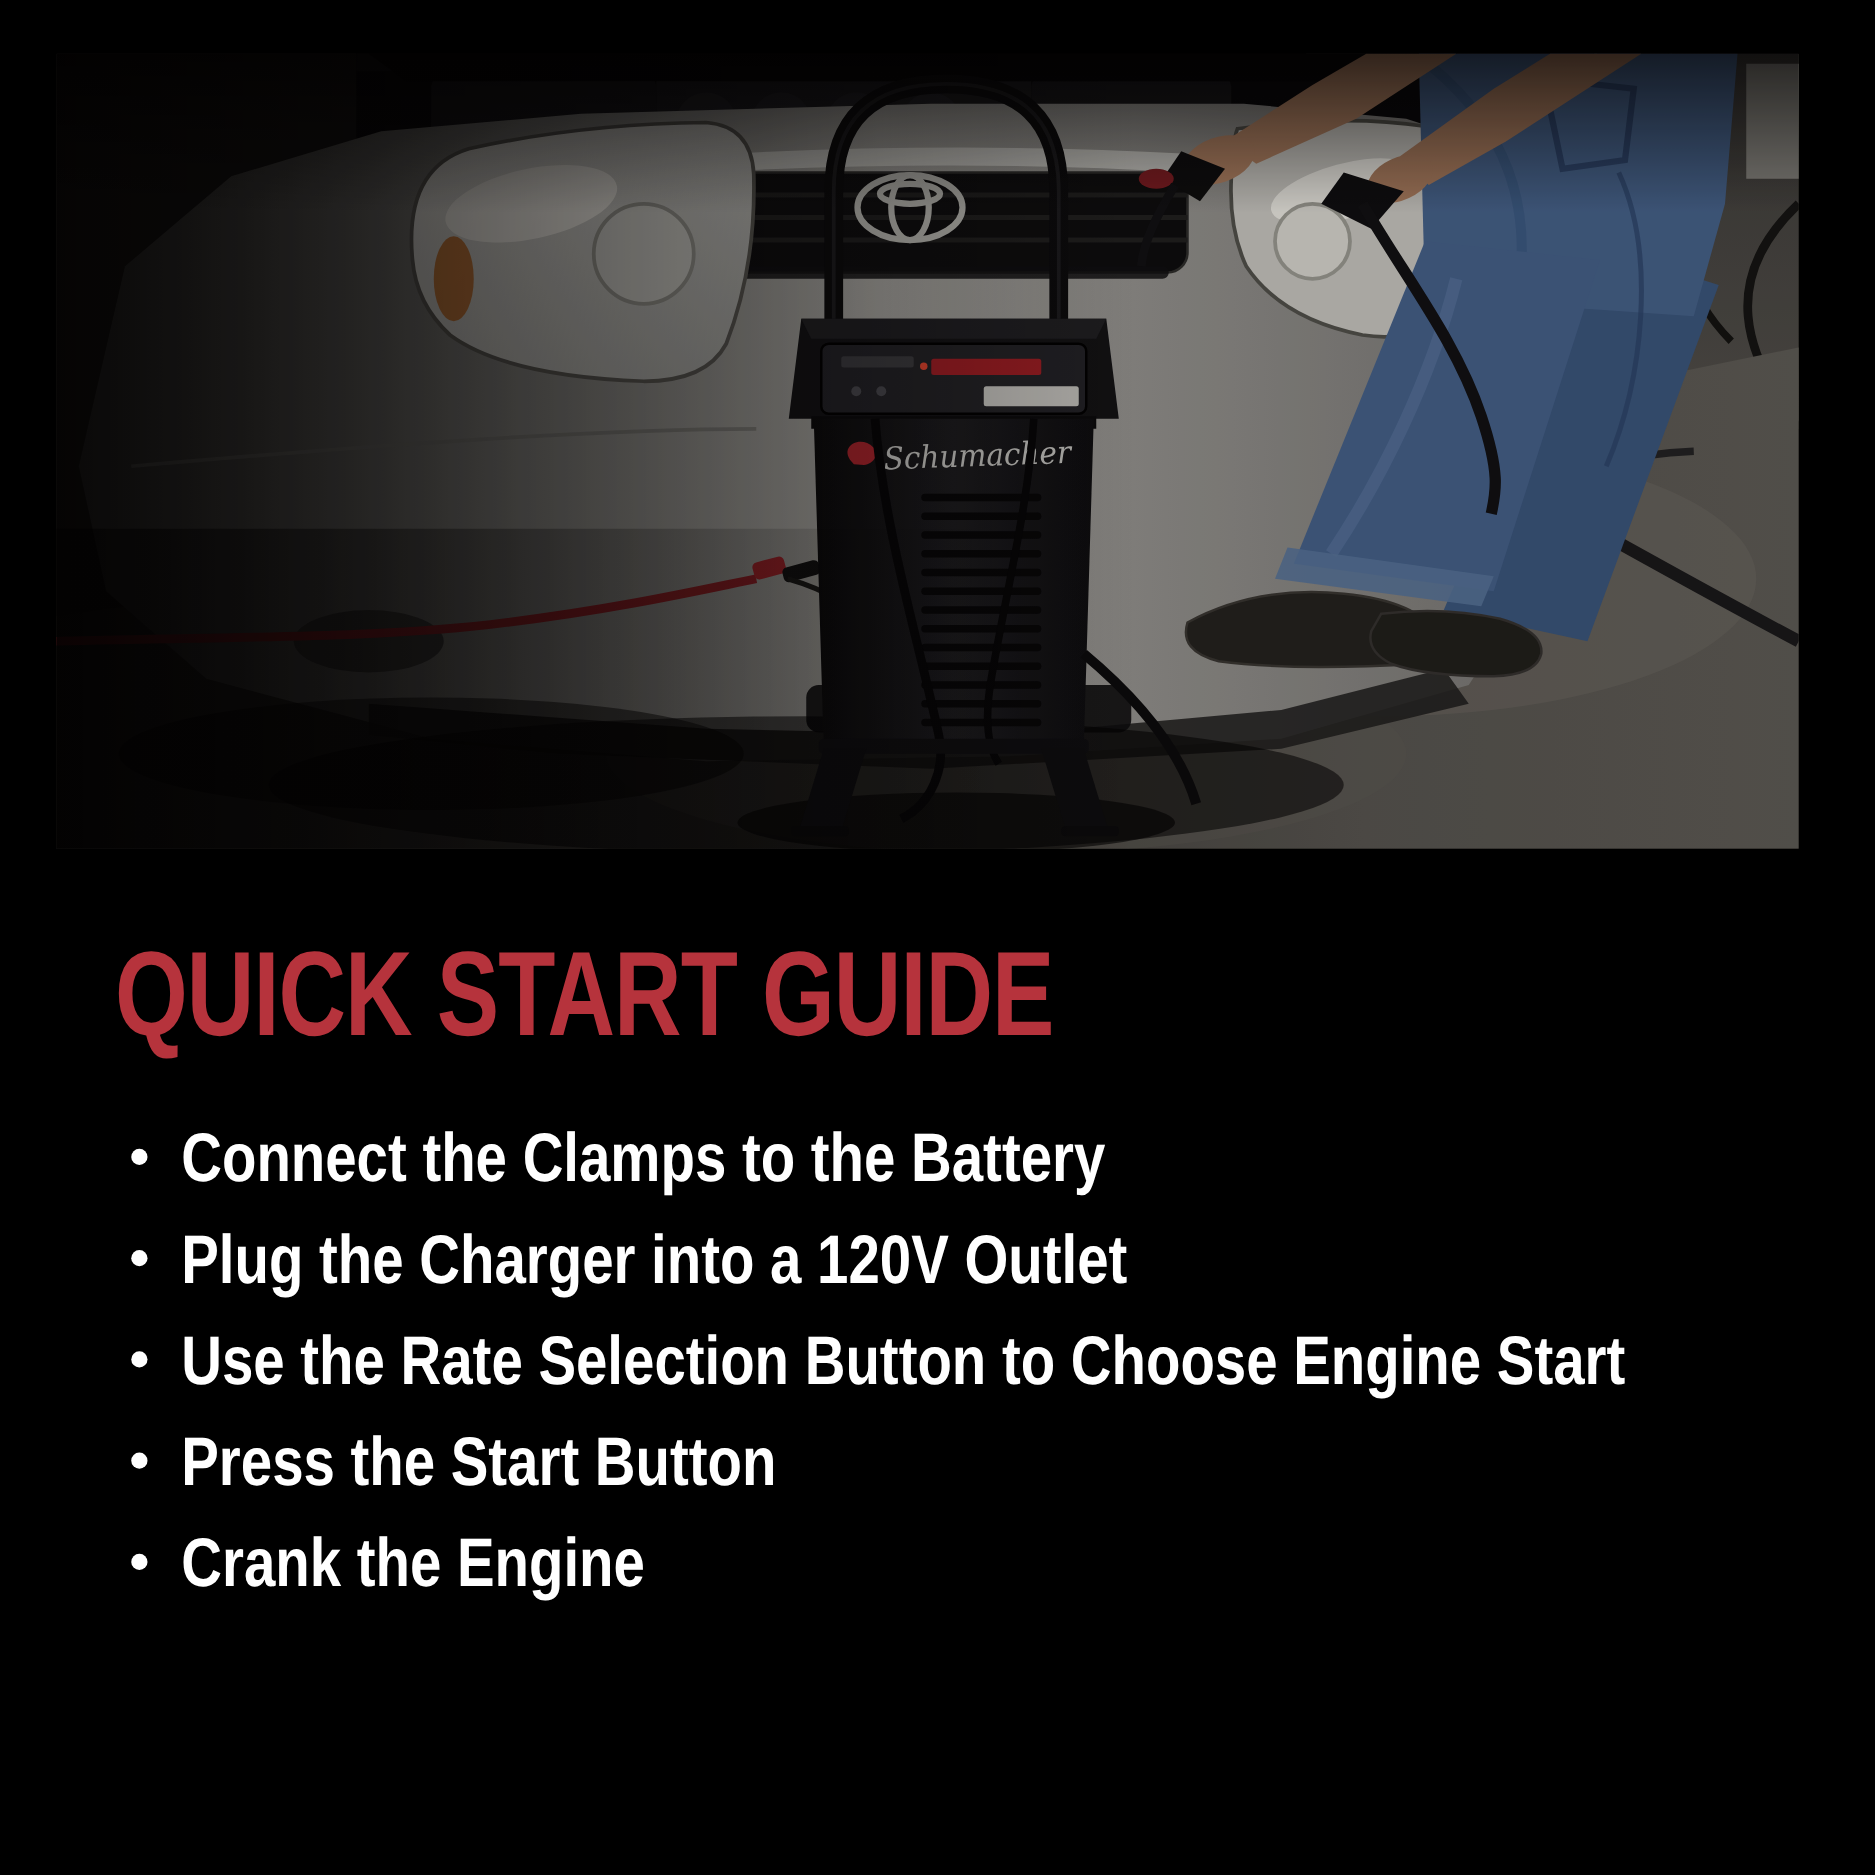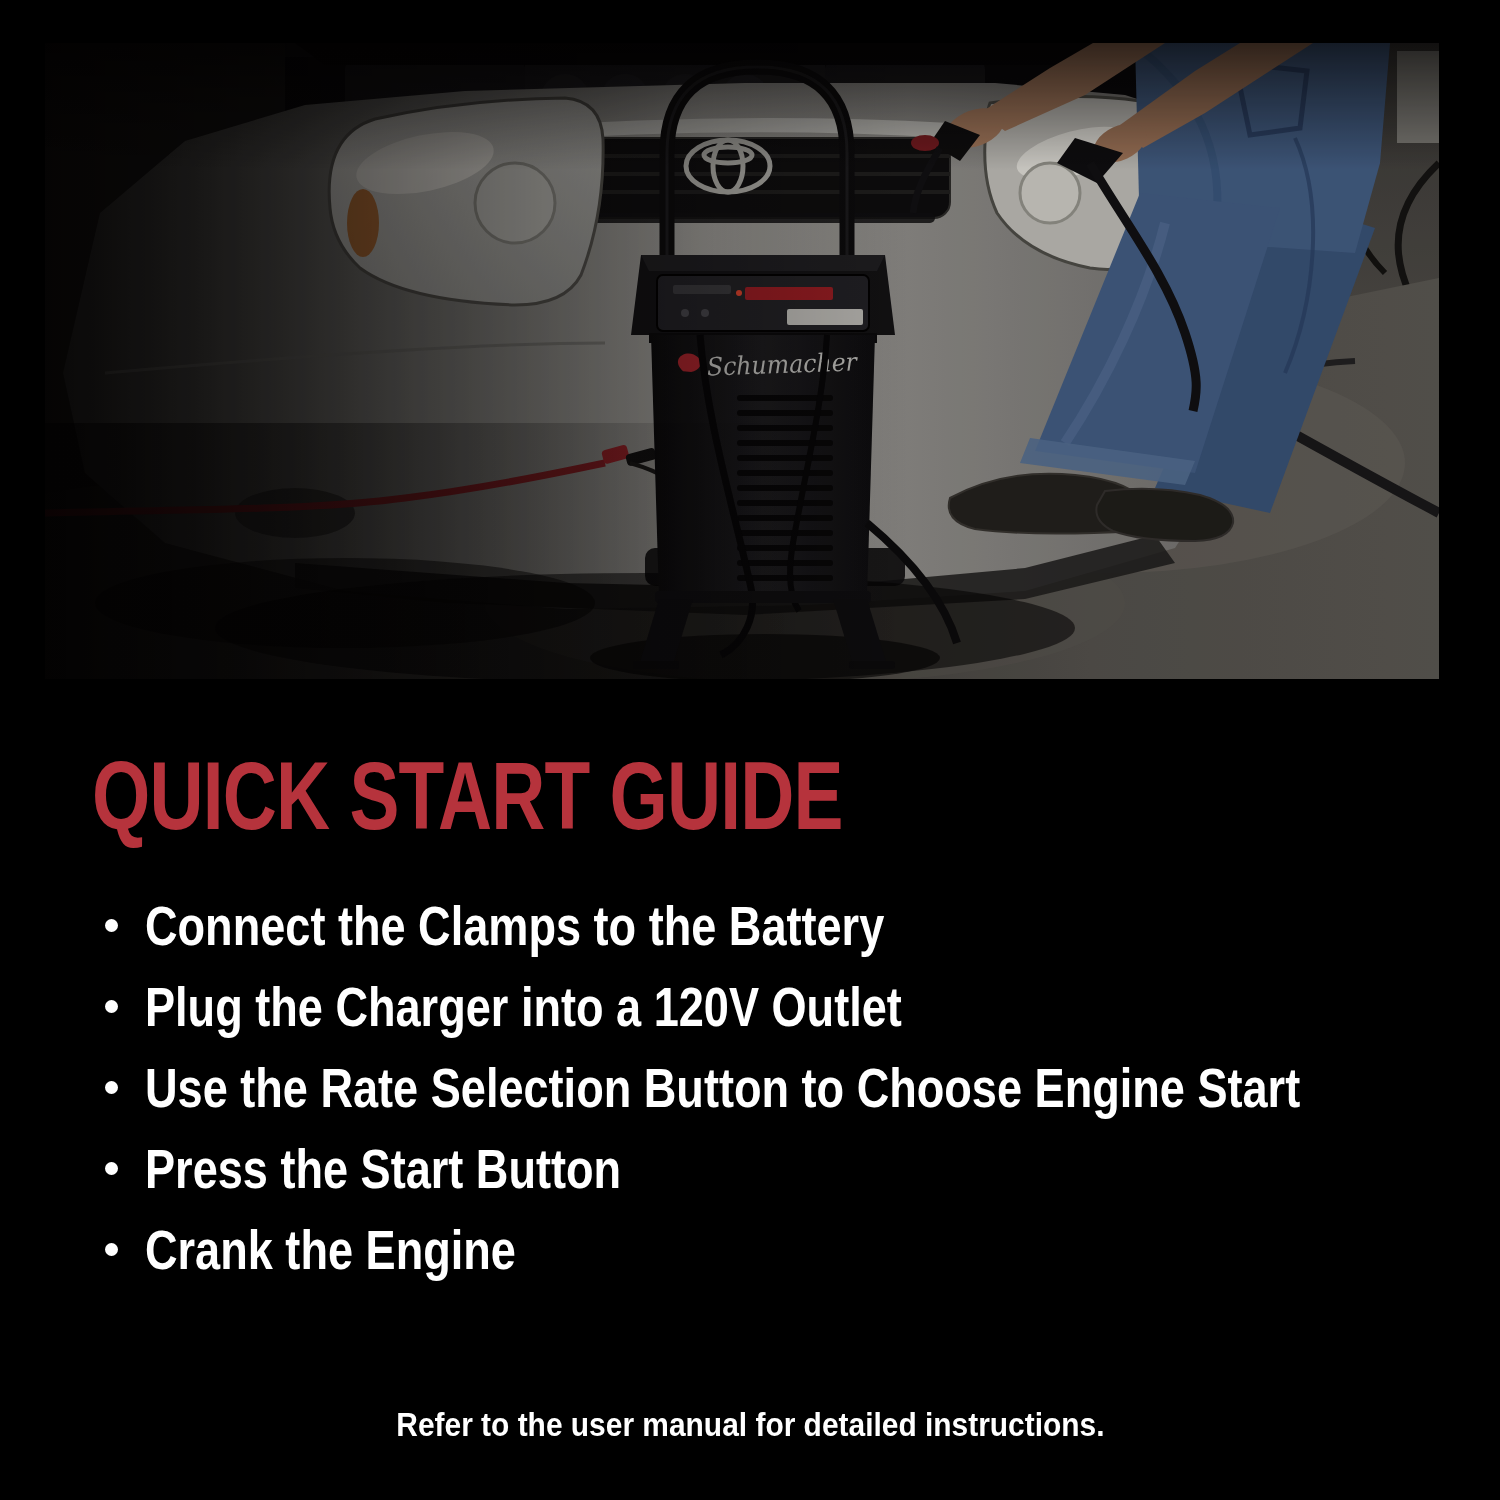--- a/index.html
+++ b/index.html
@@ -256,17 +256,14 @@
     <li>
       <span class="dot"></span>
       <span class="bullet-text">Press the Start Button</span>
     </li>
     <li>
       <span class="dot"></span>
       <span class="bullet-text">Crank the Engine</span>
     </li>
   </ul>
 
-  <p class="footer-note">
-    <span>Refer to the user manual for detailed instructions.</span>
-  </p>
 
 </div>
 
 </body></html>

